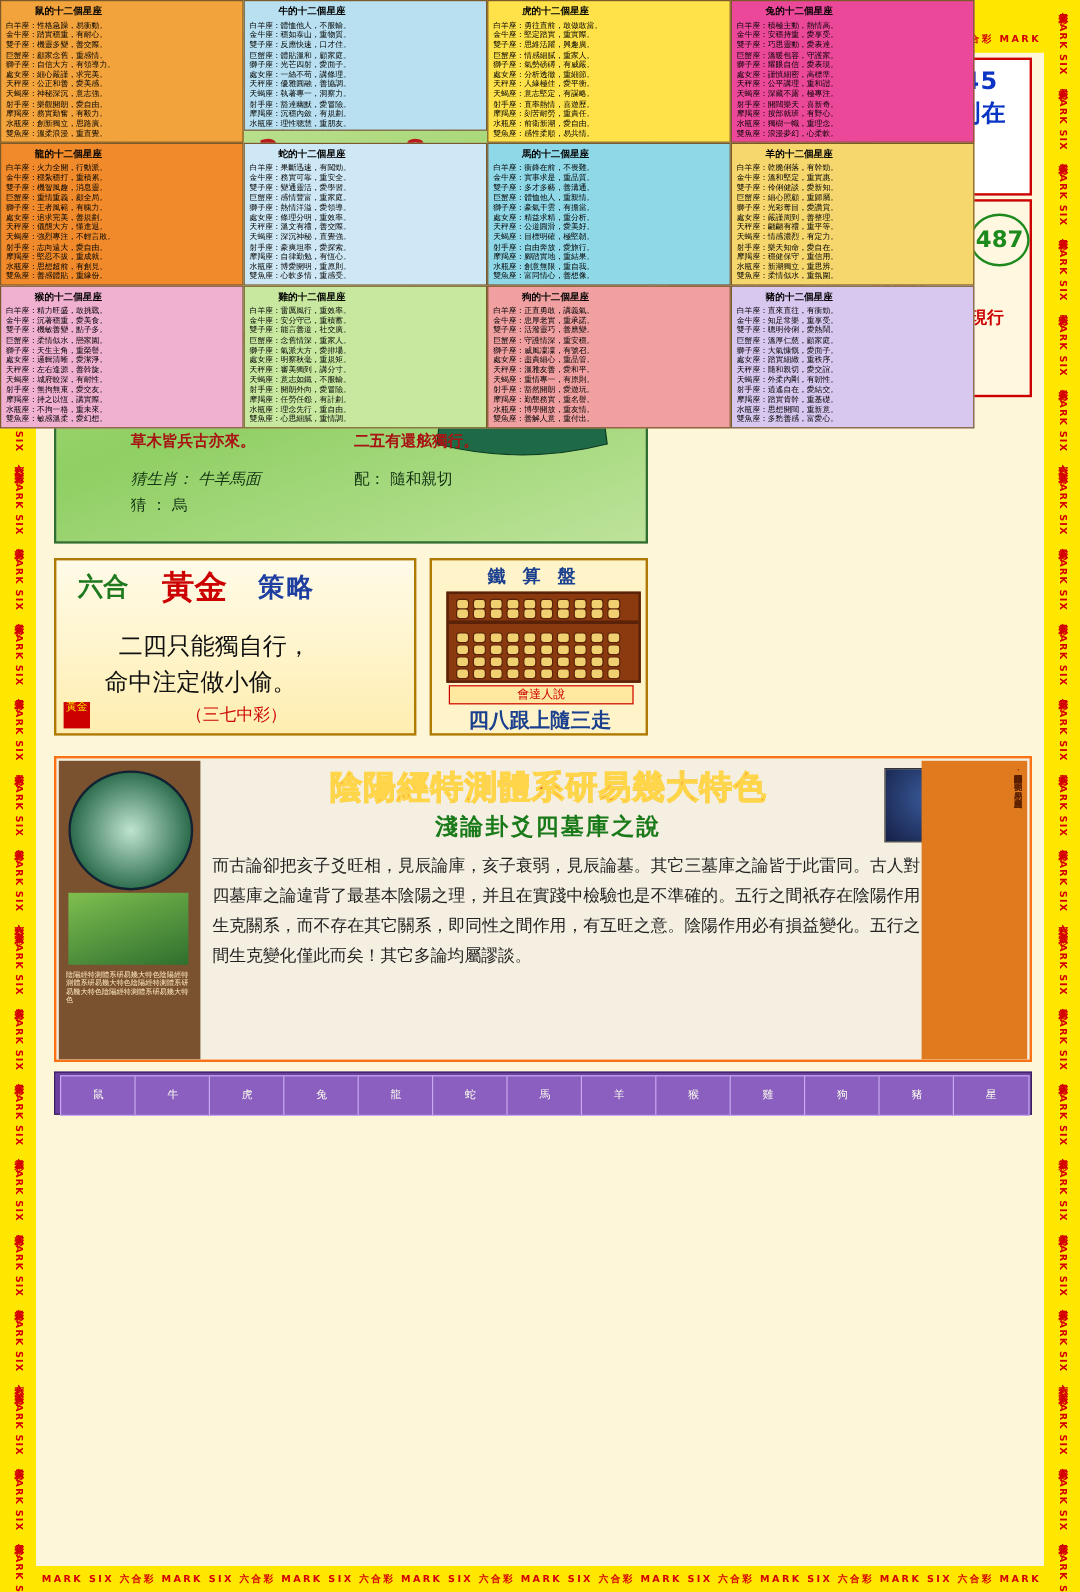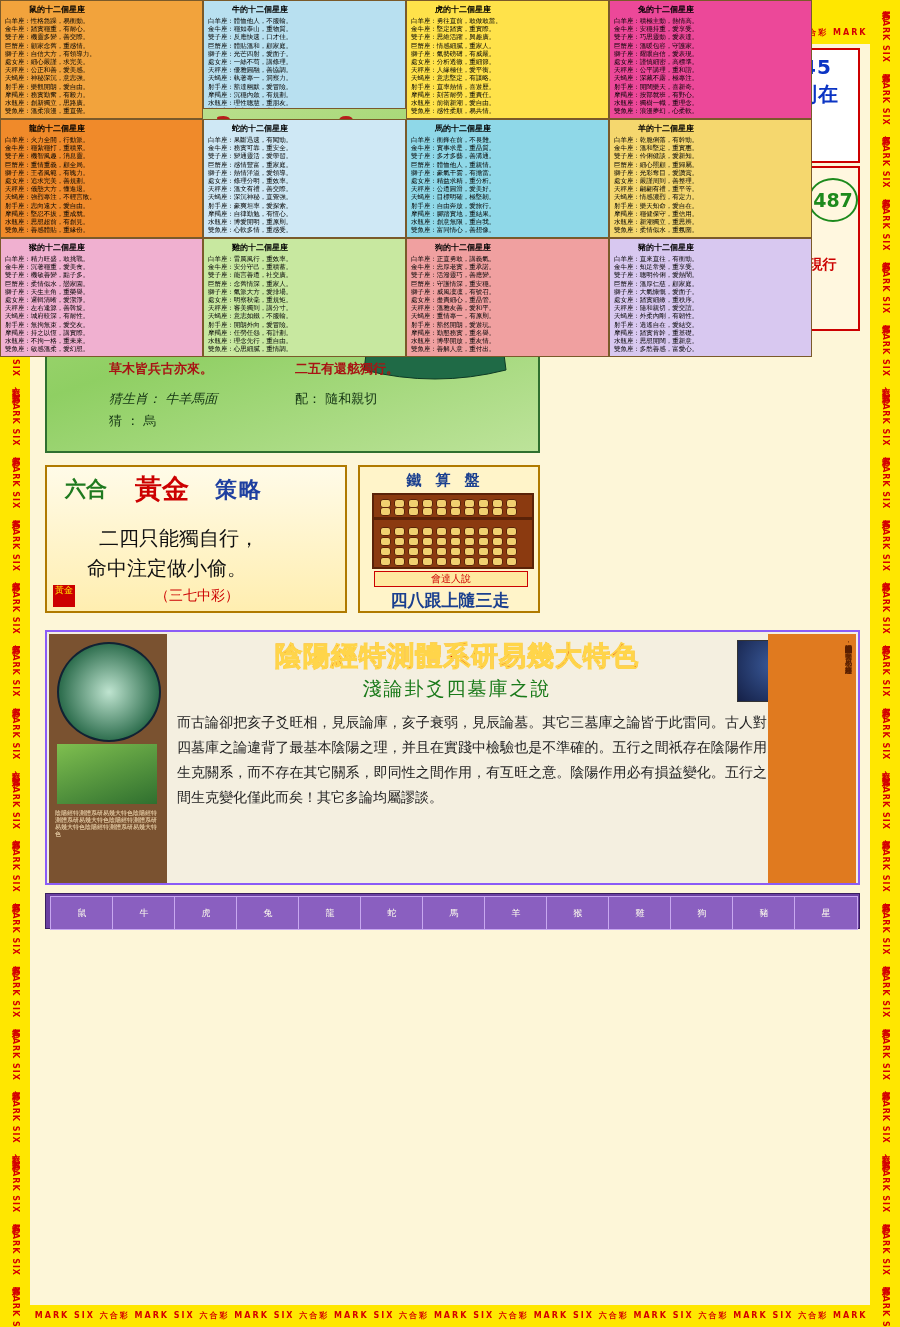--- a/index.html
+++ b/index.html
@@ -95,28 +95,28 @@
   
   #tiesuan{left:358px;top:465px;width:182px;height:148px;border:2px solid #b07a00;background:#fff4c9;}
   .ts-title{position:absolute;left:10px;top:4px;width:160px;text-align:center;font-size:15px;font-weight:bold;color:#1a3f8f;letter-spacing:14px;}
   .abacus{position:absolute;left:12px;top:26px;width:158px;height:72px;background:#8b3a10;border:2px solid #5a2208;}
   .ab-bar{position:absolute;left:0;top:22px;width:158px;height:3px;background:#5a2208;}
   .bead{position:absolute;width:9px;height:7px;background:#f0d070;border:1px solid #5a2208;border-radius:3px;}
   .ts-sub{position:absolute;left:14px;top:104px;width:152px;text-align:center;font-size:10px;color:#c00;border:1px solid #c00;background:#ffe9a0;}
   .ts-line{position:absolute;left:10px;top:122px;width:160px;text-align:center;font-size:17px;font-weight:bold;color:#1a3f8f;}
 
   
-  #yinyang{left:45px;top:630px;width:815px;height:255px;border:2px solid #8b5cf6;background:#f4efe0;overflow:hidden;}
+  #yinyang{left:45px;top:630px;width:815px;height:255px;border:2px solid #f97316;background:#f4efe0;overflow:hidden;}
   .yy-left{position:absolute;left:2px;top:2px;width:118px;height:249px;background:#7a5230;}
   .yy-compass{position:absolute;left:8px;top:8px;width:100px;height:96px;border-radius:50%;
      background:radial-gradient(circle,#bfe4d0 0%,#2f6f4f 70%,#16402c 100%);border:2px solid #123;}
   .yy-pic{position:absolute;left:8px;top:110px;width:100px;height:60px;background:linear-gradient(160deg,#7fbf4f,#2f6f2f);}
   .yy-txtcol{position:absolute;left:6px;top:175px;width:104px;height:72px;font-size:6px;color:#ffe9c0;line-height:7px;overflow:hidden;}
   .yy-head{position:absolute;left:130px;top:6px;width:560px;text-align:center;font-size:27px;font-weight:bold;color:#c00;-webkit-text-stroke:1px #ffd54a;letter-spacing:1px;}
-  .yy-sub{position:absolute;left:130px;top:44px;width:560px;text-align:center;font-size:19px;font-weight:normal;color:#1a7a1a;letter-spacing:2px;}
+  .yy-sub{position:absolute;left:130px;top:44px;width:560px;text-align:center;font-size:19px;font-weight:bold;color:#1a7a1a;letter-spacing:2px;}
   .yy-body{position:absolute;left:130px;top:78px;width:590px;font-size:14px;color:#222;line-height:25px;text-align:justify;}
   .yy-star{position:absolute;left:690px;top:8px;width:90px;height:60px;background:radial-gradient(circle at 40% 40%,#3a5a9a,#0a1030);border:1px solid #333;}
   .yy-right{position:absolute;right:2px;top:2px;width:88px;height:249px;background:#e07a1f;}
   .yy-rtxt{position:absolute;right:4px;top:6px;width:84px;height:240px;font-size:7px;color:#5a2000;line-height:9px;writing-mode:vertical-rl;overflow:hidden;}
 
   
   #zodbar{left:45px;top:893px;width:815px;height:36px;background:#6a3fa0;border:1px solid #3a1f60;}
   .zod-cell{position:absolute;top:2px;width:62px;height:32px;background:#8a5fc0;border:1px solid #c8a8f0;
      color:#ffe;font-size:9px;text-align:center;line-height:32px;}
 

